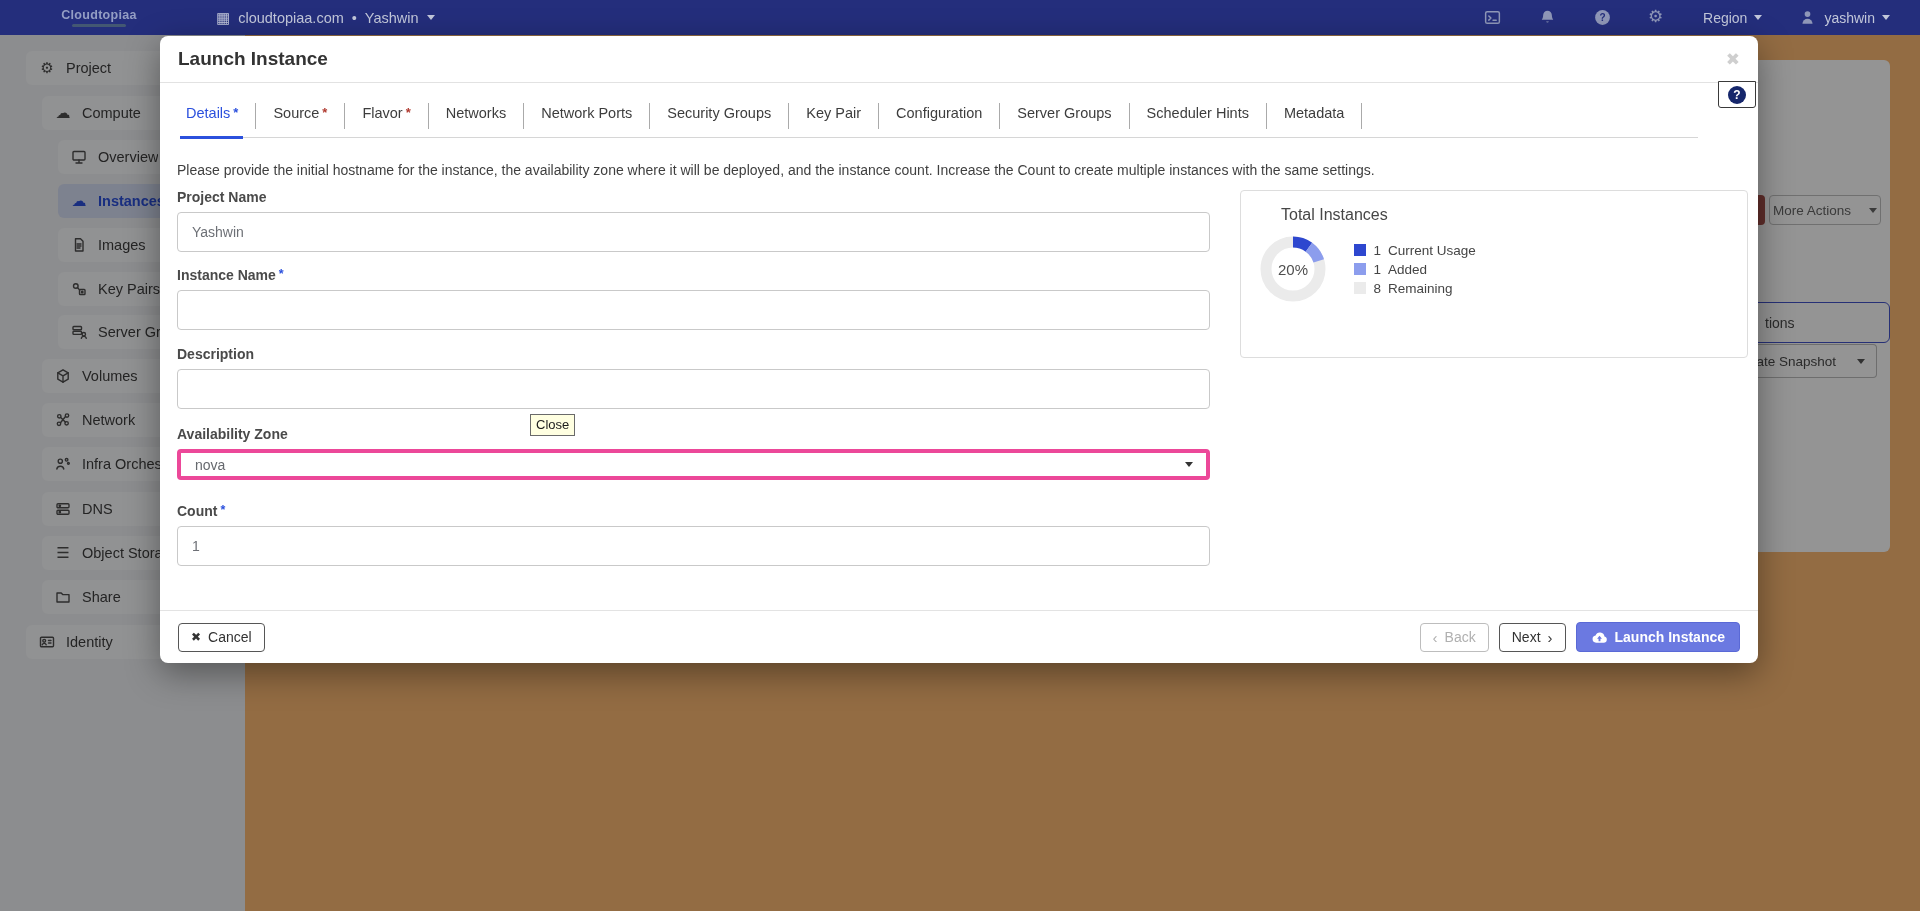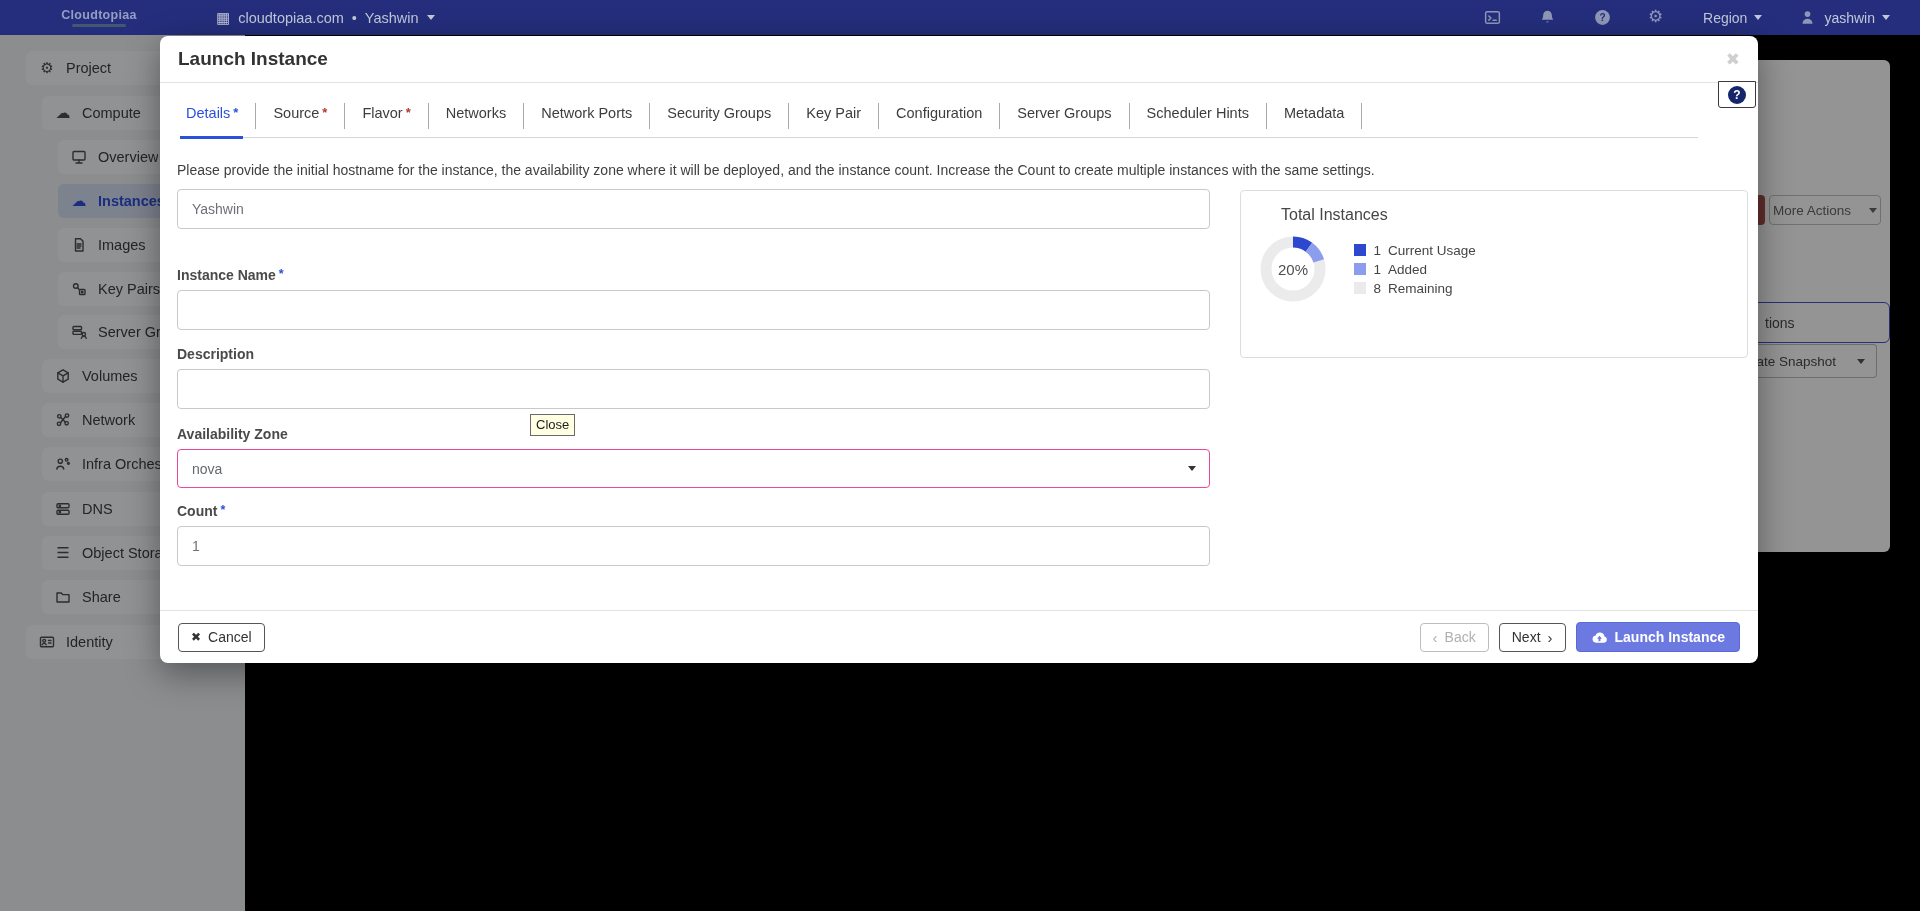--- a/index.html
+++ b/index.html
@@ -2,21 +2,21 @@
 <html style="--accent: #2b50dd; --navbar-bg: #242e7c; --launch: #6b79e1; --required-red: #b03a30; --donut-current: #2d47cf; --donut-added: #8c9ded; --donut-remaining: #ebebeb; --active-bg: #d8e0f6; --tooltip-bg: #ffffe1;"><head>
 <meta charset="utf-8">
 <style>
   :root{
     --accent:#2b50dd; --navbar-bg:#242e7c; --launch:#6b79e1; --required-red:#b03a30;
     --donut-current:#2d47cf; --donut-added:#8c9ded; --donut-remaining:#ebebeb;
     --active-bg:#d8e0f6; --tooltip-bg:#ffffe1;
   }
   *{box-sizing:border-box; margin:0; padding:0;}
   body{font-family:"Liberation Sans", sans-serif; background:#555;}
-  .canvas{position:relative; width:1920px; height:911px; overflow:hidden; background:#000000;}
+  .canvas{position:relative; width:1920px; height:911px; overflow:hidden; background:#fdba74;}
 
   
   .navbar{position:absolute; top:0; left:0; right:0; height:35px; background:var(--navbar-bg);
     display:flex; align-items:center; color:#b4bad2; z-index:20;}
   .brand{margin-left:34px; width:130px; text-align:center;}
   .brand-name{font-size:12.5px; font-weight:bold; color:#949ec4; letter-spacing:.3px;}
   .brand-tag{height:3px; width:54px; margin:2px auto 0; background:#5d7a6b; opacity:.55; border-radius:2px;}
   .nav-context{margin-left:52px; display:flex; align-items:center; gap:8px; font-size:14.5px; color:#c2c7da;}
   .nav-right{margin-left:auto; display:flex; align-items:center; gap:36px; padding-right:30px;}
   .nav-ico{width:19px; height:19px; color:#8f97b8; display:inline-flex; cursor:pointer;}
@@ -62,21 +62,21 @@
   .req.blue{color:var(--accent);} .req.red{color:var(--required-red);}
   .tab.active{color:var(--accent);}
   .tab.active::after{content:""; position:absolute; left:0; right:12px; bottom:-10px; height:3px; background:var(--accent);}
 
   .m-intro{position:absolute; top:126px; left:17px; right:200px; font-size:14px; color:#3f3f3f;}
 
   .field{position:absolute; left:17px; width:1033px;}
   .f-label{font-size:14px; font-weight:bold; color:#4a4a4a; margin-bottom:7px;}
   .f-label .req{font-size:12.5px; color:var(--accent); font-weight:bold; margin-left:3px; vertical-align:top;}
   .f-input{width:100%; height:40px; border:1px solid #c9c9c9; border-radius:4px; padding:0 14px; font-size:14px; color:#6d7076; background:#fff; font-family:"Liberation Sans", sans-serif;}
-  .f-select{width:100%; height:39px; border:1px solid #ec4899; border-radius:4px; padding:0 14px; font-size:14px; color:#66696e; display:flex; align-items:center; cursor:pointer; position:relative;}
+  .f-select{width:100%; height:31px; border:4px solid #ec4899; border-radius:4px; padding:0 14px; font-size:14px; color:#66696e; display:flex; align-items:center; cursor:pointer; position:relative;}
   .f-select .caret{position:absolute; right:13px; color:#333;}
 
   .tooltip{position:absolute; left:370px; top:378px; height:22px; background:var(--tooltip-bg); border:1px solid #6a6a6a; padding:2px 5px; font-size:13px; color:#1c1c1c; z-index:5;}
 
   .panel{position:absolute; left:1080px; top:154px; width:508px; height:168px; border:1px solid #ddd; border-radius:4px; padding:15px 19px;}
   .p-title{font-size:16px; color:#464646;margin-left:21px;}
   .p-sub{font-size:14.5px; color:#464646; margin-top:3px;}
   .p-row{display:flex; margin-top:12px; align-items:center;}
   .donut-wrap{position:relative; width:66px; height:66px;}
   .donut-pct{position:absolute; inset:0; display:flex; align-items:center; justify-content:center; font-size:15px; color:#4f4f4f;}
@@ -329,20 +329,21 @@
           <span>Scheduler Hints</span>
         </div>
       <div class="tab">
           <span>Metadata</span>
         </div>
     </div>
 
     <div class="m-intro">Please provide the initial hostname for the instance, the availability zone where it will be deployed, and the instance count. Increase the Count to create multiple instances with the same settings.</div>
 
     <div class="field" style="top:153px;">
+      <div class="f-label">Project Name</div>
       <input class="f-input" type="text" value="Yashwin" style="">
     </div>
 
     <div class="field" style="top:231px;">
       <div class="f-label">
         <span>Instance Name</span><span class="req">*</span>
       </div>
       <input class="f-input" type="text" value="" style="">
     </div>
 

